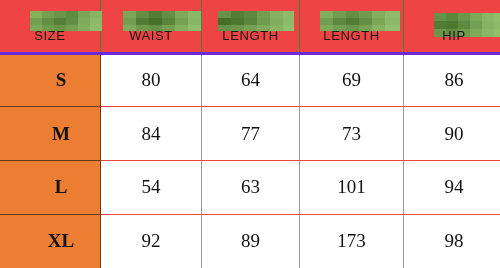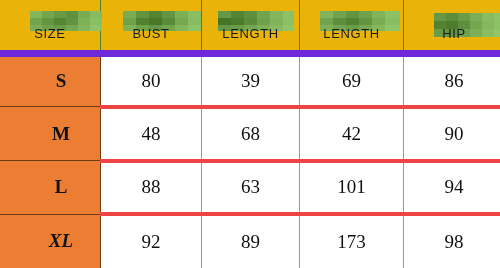--- a/index.html
+++ b/index.html
@@ -26,23 +26,23 @@
     height: 268px;
     border-collapse: collapse;
     table-layout: fixed;
   }
 
   
   tr.header-row {
     height: 53px;
   }
   th.header-cell {
-    background: #eab308;
+    background: #ef4444;
     border-right: 1px solid #4f7f35;
-    border-bottom: 7px solid #6d28d9;
+    border-bottom: 3px solid #6d28d9;
     padding: 0;
     margin: 0;
     position: relative;
     vertical-align: bottom;
     text-align: center;
   }
   th.header-cell:last-child {
     border-right: none;
   }
   .header-label {
@@ -77,26 +77,25 @@
     text-align: center;
     vertical-align: middle;
     padding: 0 0 0 22px;
     font-family: "Liberation Serif", serif;
     font-size: 19px;
     font-weight: 700;
     color: #121212;
   }
   tr.data-row:last-child td.size-cell {
     border-bottom: none;
-    font-style: italic;
   }
   td.value-cell {
     background: #ffffff;
     border-right: 1px solid #9a9a9a;
-    border-bottom: 4px solid #ef4444;
+    border-bottom: 1px solid #ef4444;
     text-align: center;
     vertical-align: middle;
     font-family: "Liberation Serif", serif;
     font-size: 19px;
     font-weight: 400;
     color: #111111;
   }
   td.value-cell:last-child {
     border-right: none;
   }
@@ -151,21 +150,21 @@
             <rect x="39" y="7" width="13" height="7" fill="#528A3B"></rect>
             <rect x="52" y="7" width="13" height="7" fill="#70A855"></rect>
             <rect x="65" y="7" width="13" height="7" fill="#83BD66"></rect>
             <rect x="0" y="14" width="13" height="6" fill="#7AB15D"></rect>
             <rect x="13" y="14" width="13" height="6" fill="#699F4E"></rect>
             <rect x="26" y="14" width="13" height="6" fill="#5E964A"></rect>
             <rect x="39" y="14" width="13" height="6" fill="#6DA452"></rect>
             <rect x="52" y="14" width="13" height="6" fill="#7EB661"></rect>
             <rect x="65" y="14" width="13" height="6" fill="#8AC46D"></rect>
           </svg>
-          <span class="header-label">BUST</span>
+          <span class="header-label">WAIST</span>
         </th>
 
         <th class="header-cell" style="width:97px;">
           <svg class="redaction" width="76" height="20" viewBox="0 0 76 20" style="left:16px; top:11px;">
             <rect x="0" y="0" width="13" height="7" fill="#5F974A"></rect>
             <rect x="13" y="0" width="13" height="7" fill="#4C8236"></rect>
             <rect x="26" y="0" width="13" height="7" fill="#578E3F"></rect>
             <rect x="39" y="0" width="13" height="7" fill="#6CA351"></rect>
             <rect x="52" y="0" width="13" height="7" fill="#7FB862"></rect>
             <rect x="65" y="0" width="11" height="7" fill="#88C26B"></rect>
@@ -234,36 +233,36 @@
         </th>
 
       </tr>
     </thead>
 
     <tbody>
 
       <tr class="data-row">
         <td class="size-cell">S</td>
         <td class="value-cell">80</td>
-        <td class="value-cell">39</td>
+        <td class="value-cell">64</td>
         <td class="value-cell">69</td>
         <td class="value-cell">86</td>
       </tr>
 
       <tr class="data-row">
         <td class="size-cell">M</td>
-        <td class="value-cell">48</td>
-        <td class="value-cell">68</td>
-        <td class="value-cell">42</td>
+        <td class="value-cell">84</td>
+        <td class="value-cell">77</td>
+        <td class="value-cell">73</td>
         <td class="value-cell">90</td>
       </tr>
 
       <tr class="data-row">
         <td class="size-cell">L</td>
-        <td class="value-cell">88</td>
+        <td class="value-cell">54</td>
         <td class="value-cell">63</td>
         <td class="value-cell">101</td>
         <td class="value-cell">94</td>
       </tr>
 
       <tr class="data-row">
         <td class="size-cell">XL</td>
         <td class="value-cell">92</td>
         <td class="value-cell">89</td>
         <td class="value-cell">173</td>

